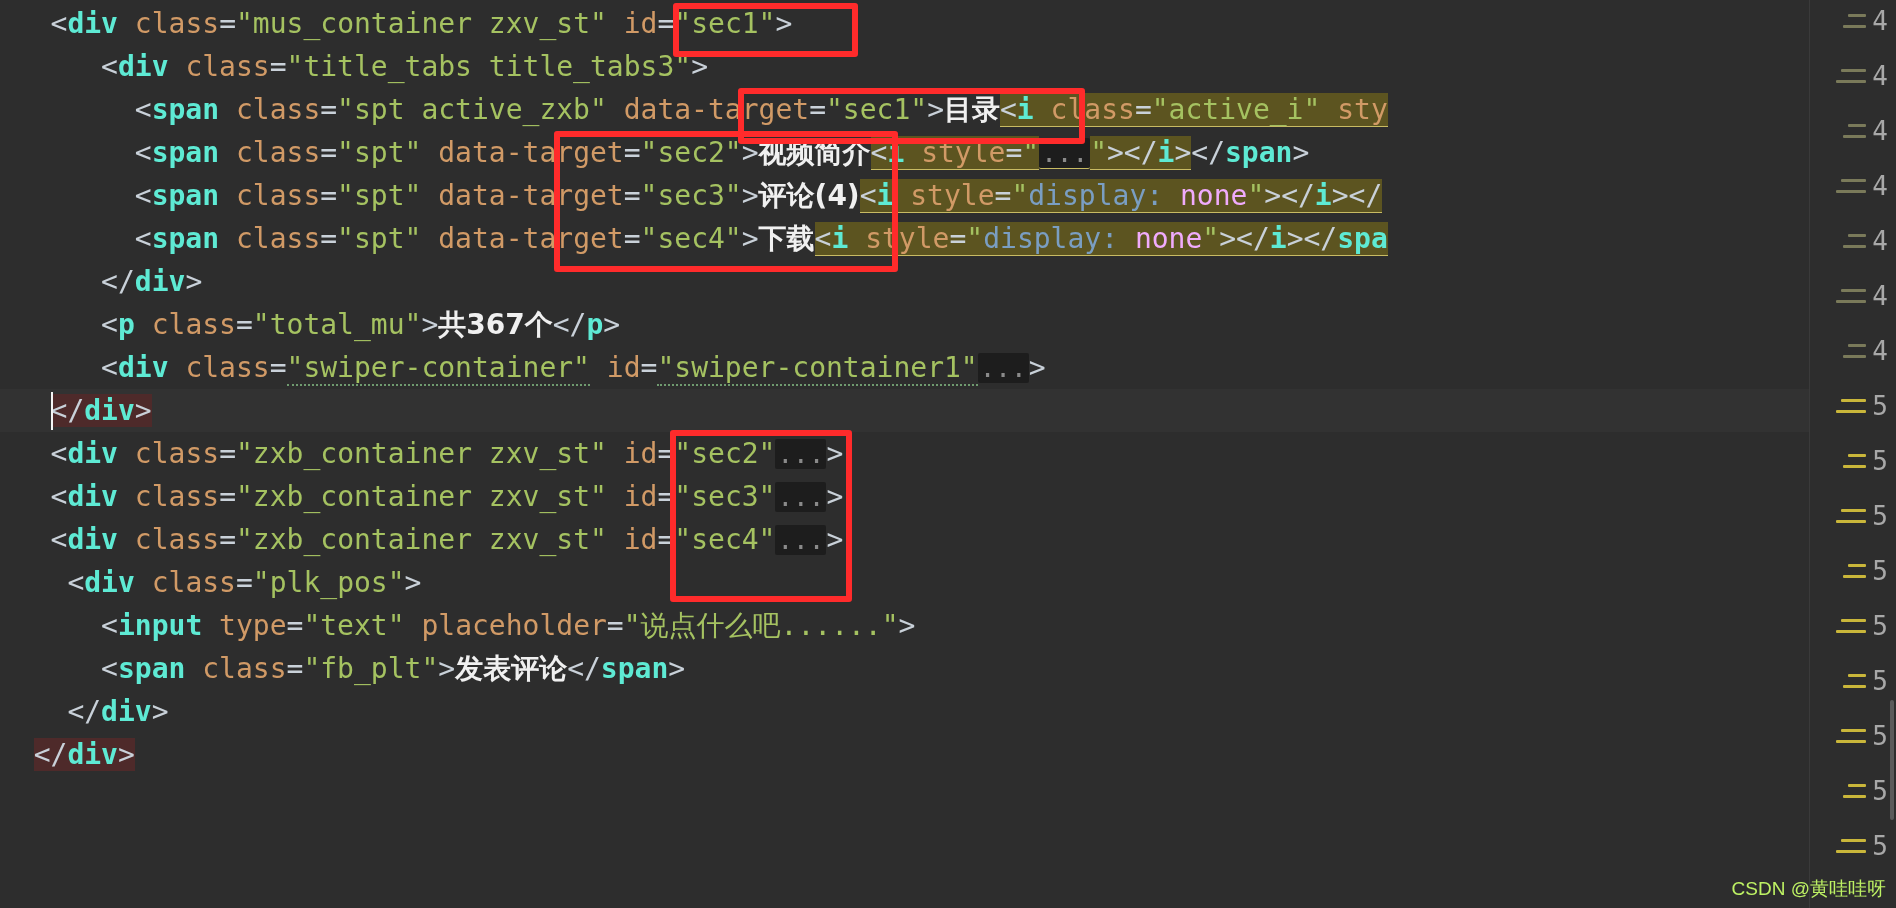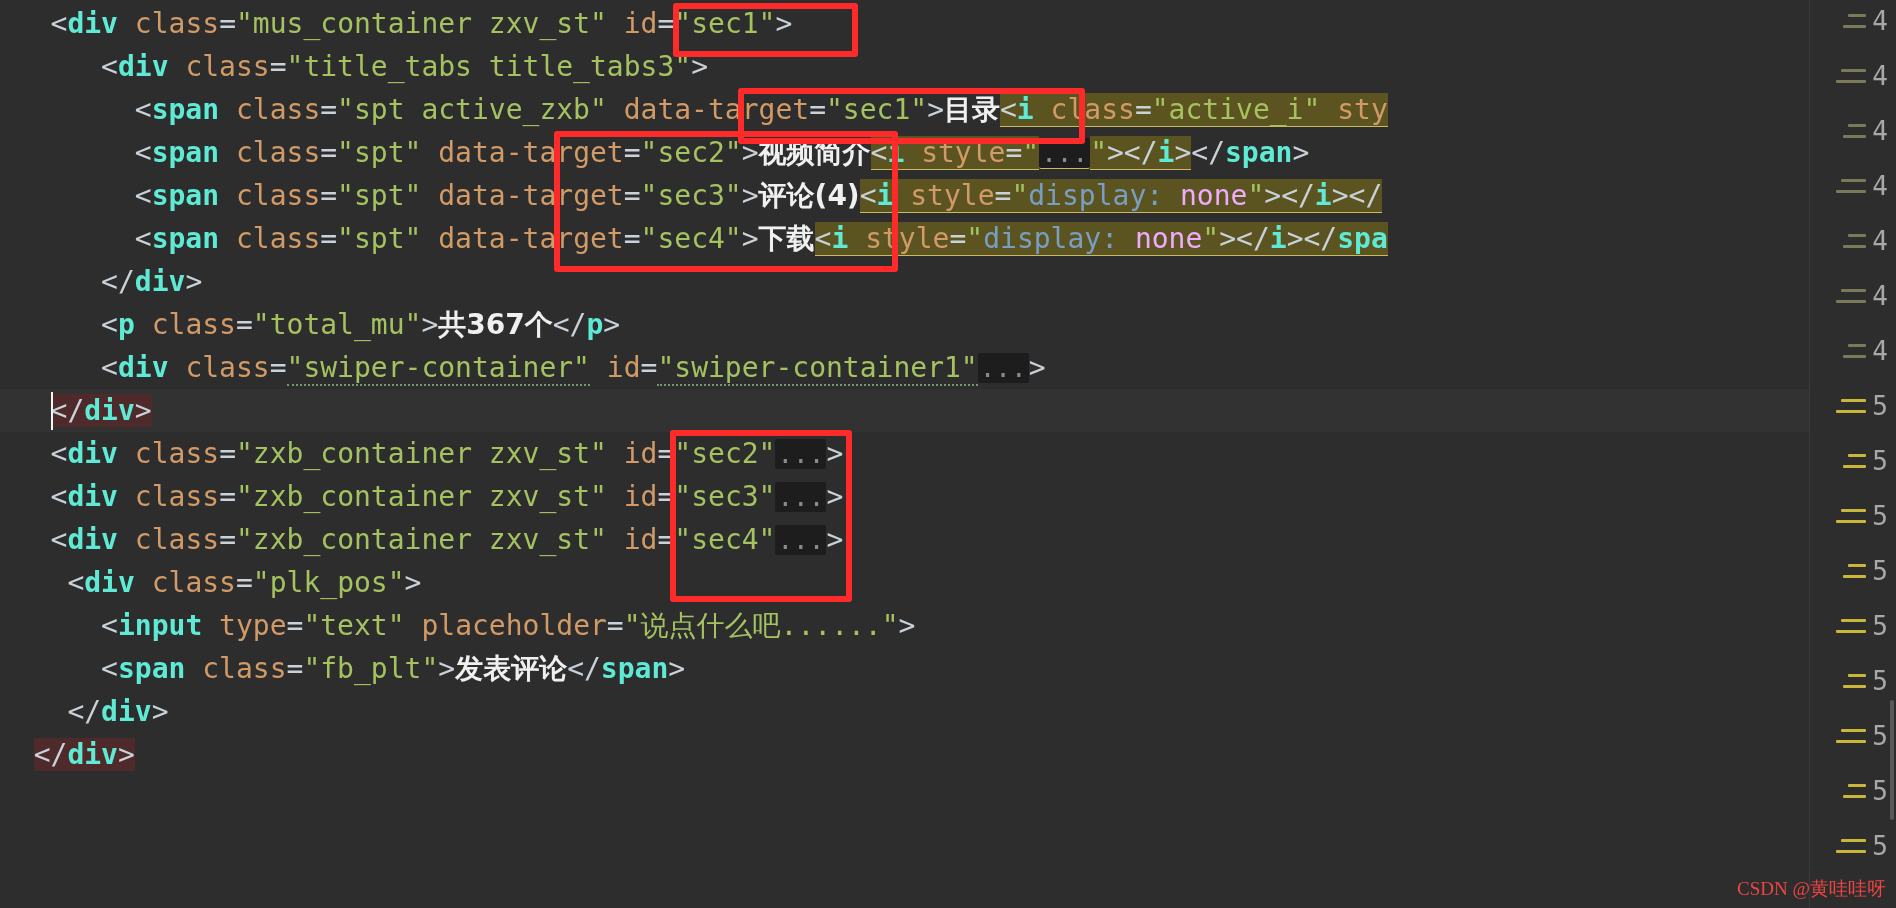--- a/index.html
+++ b/index.html
@@ -61,22 +61,22 @@
     position:absolute;right:30px;background:#c9b63a;height:3px;border-radius:1px;
   }
   .miniline{
     position:absolute;right:30px;background:#7a7a5a;height:3px;border-radius:1px;
   }
   .scrollthumb{
     position:absolute;right:2px;width:4px;background:#5a5a5a;border-radius:2px;
   }
   .watermark{
     position:absolute;right:10px;bottom:6px;
-    color:#ef4444;font-size:19px;
-    font-family:Liberation Serif, serif;
+    color:#bef264;font-size:19px;
+    font-family:Liberation Sans, sans-serif;
   }
 </style>
 </head>
 <body>
 
 <div id="editor">
   <div class="code" id="code-root">
       <div class="line"><span class="ind" style="width: 50.55px;"> </span><span class="pu">&lt;</span><span class="tag">div</span><span class="pu"> </span><span class="attr">class</span><span class="pu">=</span><span class="str">"mus_container zxv_st"</span><span class="pu"> </span><span class="attr">id</span><span class="pu">=</span><span class="str">"sec1"</span><span class="pu">&gt;</span></div>
       <div class="line"><span class="ind" style="width: 101.1px;"> </span><span class="pu">&lt;</span><span class="tag">div</span><span class="pu"> </span><span class="attr">class</span><span class="pu">=</span><span class="str">"title_tabs title_tabs3"</span><span class="pu">&gt;</span></div>
       <div class="line"><span class="ind" style="width: 134.8px;"> </span><span class="pu">&lt;</span><span class="tag">span</span><span class="pu"> </span><span class="attr">class</span><span class="pu">=</span><span class="str">"spt active_zxb"</span><span class="pu"> </span><span class="attr">data-target</span><span class="pu">=</span><span class="str">"sec1"</span><span class="pu">&gt;</span><span class="txt">目录</span><span class="pu hl hl-ul">&lt;</span><span class="tag hl hl-ul">i</span><span class="pu hl hl-ul"> </span><span class="attr hl hl-ul">class</span><span class="pu hl hl-ul">=</span><span class="str hl hl-ul">"active_i"</span><span class="pu hl hl-ul"> </span><span class="attr hl hl-ul">sty</span></div>

